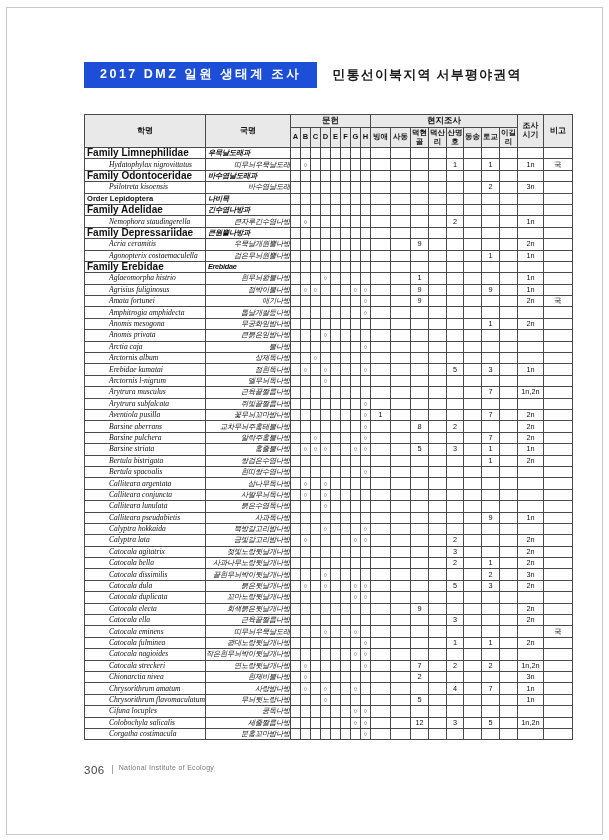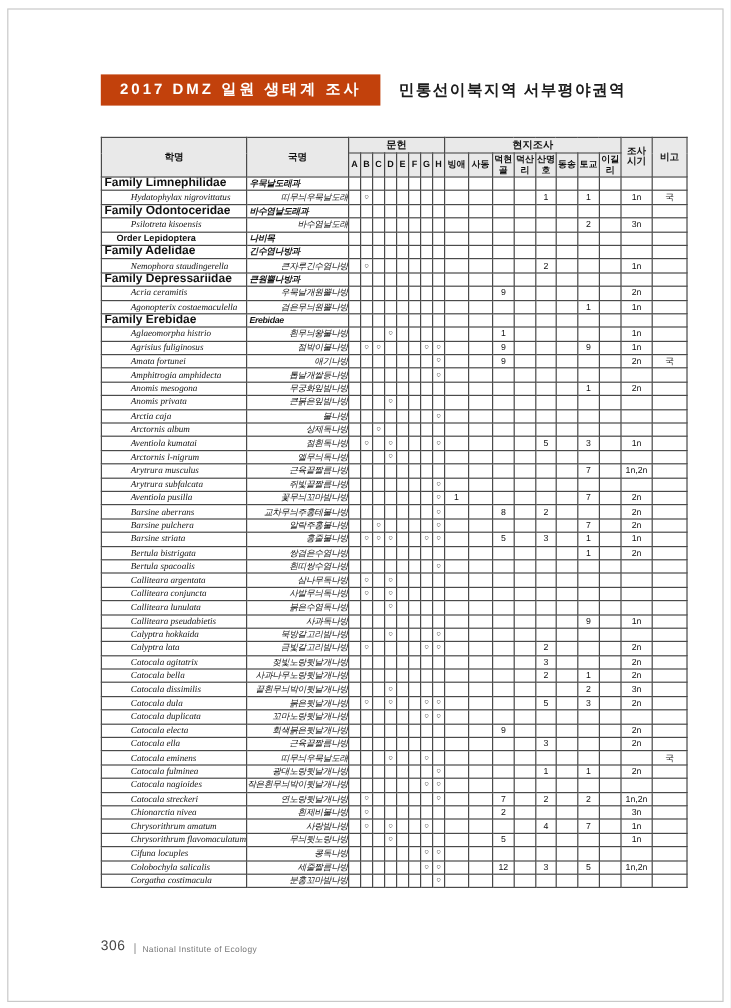--- a/index.html
+++ b/index.html
@@ -7,21 +7,21 @@
     position:relative; width:609px; height:840px; margin:0 auto;
     background:#ffffff; font-family:"Liberation Sans", sans-serif;
     overflow:hidden;
   }
   .scan-border {
     position:absolute; left:6px; top:7px; width:595px; height:826px;
     border:1px solid #c9c9c9; pointer-events:none;
   }
   .topbar { position:absolute; left:84px; top:63px; height:24px; display:flex; align-items:center; }
   .bar-title {
-    display:inline-block; background:#c2410c; color:#ffffff; font-weight:bold;
+    display:inline-block; background:#1d4ed8; color:#ffffff; font-weight:bold;
     font-size:12.5px; letter-spacing:2.5px; padding:4px 16px 5px 16px; white-space:nowrap;
   }
   .region-title {
     margin-left:15px; font-weight:bold; font-size:13px; color:#1b1b1b;
     letter-spacing:1.2px; white-space:nowrap;
   }
   table.species {
     position:absolute; left:84px; top:114px;
     border-collapse:collapse; table-layout:fixed;
   }
@@ -35,25 +35,25 @@
   }
   th.group { font-size:8.5px; height:12px; }
   th.sub   { font-size:7.5px; }
   th.tall  { font-size:8px; }
   tr.hdr2 th { height:19px; }
   tbody td { height:10.4px; font-size:7.3px; line-height:10px; color:#111; }
   td.sci { padding-left:2px; }
   td.kor { padding-right:3px; text-align:right; letter-spacing:-0.3px;font-style:italic; }
   tr.sp td.sci { font-style:italic; font-family:"Liberation Serif", serif; font-size:7.6px;padding-left:24px; }
   tr.family td.sci { font-weight:bold; padding-left:2px; font-size:10px; }
-  tr.order  td.sci { font-weight:bold; padding-left:12px; font-size:7.6px; }
+  tr.order  td.sci { font-weight:bold; padding-left:2px; font-size:7.6px; }
   tr.family td.kor, tr.order td.kor { font-weight:bold; text-align:left; padding-left:2px; padding-right:0; }
   td.c { text-align:center; }
   td.mark { text-align:center; font-size:6.5px; color:#222; }
-  .footer { position:absolute; left:84px; top:783px; display:flex; align-items:flex-end; }
+  .footer { position:absolute; left:84px; top:764px; display:flex; align-items:flex-start; }
   .page-number { font-size:11.5px; color:#444; letter-spacing:0.5px; }
   .footer-sep { width:1px; height:9px; background:#a5a5a5; margin:1px 6px 0 7px; }
   .institute { font-size:7px; color:#777; letter-spacing:0.3px; }
 </style>
 </head>
 <body>
 
 <div class="page">
   <div class="scan-border"></div>
 
@@ -531,21 +531,21 @@
           <td class="c"></td>
           <td class="c"></td>
           <td class="c"></td>
           <td class="c"></td>
           <td class="c"></td>
           <td class="c"></td>
           <td class="c"></td>
           <td class="c"></td>
         </tr>
         <tr class="sp">
-          <td class="sci">Aventiola kumatai</td>
+          <td class="sci">Erebidae kumatai</td>
           <td class="kor">점흰독나방</td>
           <td class="mark"></td>
           <td class="mark">○</td>
           <td class="mark"></td>
           <td class="mark">○</td>
           <td class="mark"></td>
           <td class="mark"></td>
           <td class="mark"></td>
           <td class="mark">○</td>
           <td class="c"></td>

